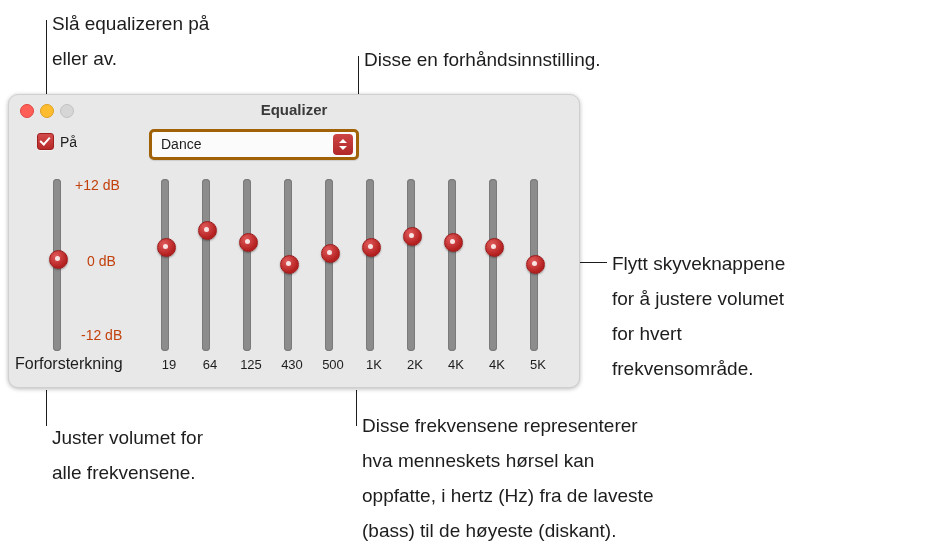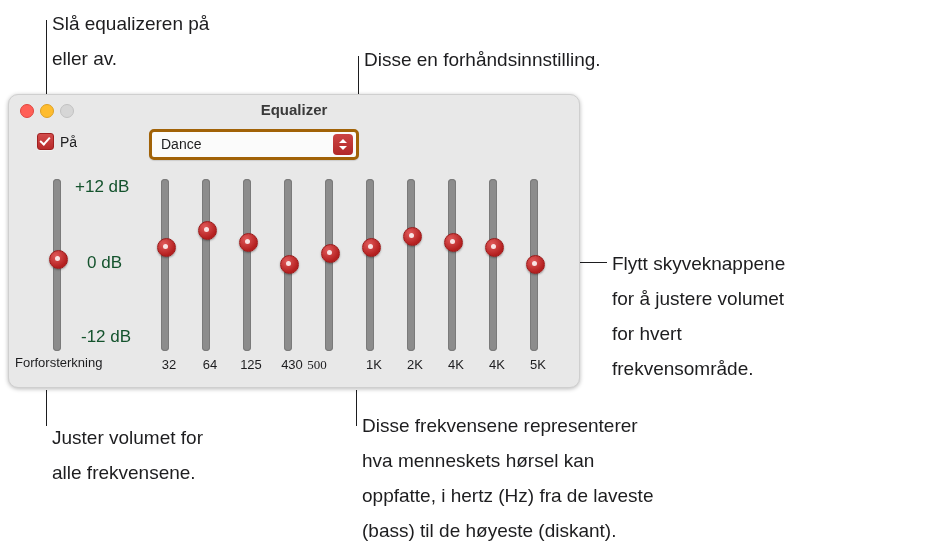--- a/index.html
+++ b/index.html
@@ -166,22 +166,22 @@
     position: absolute;
     left: 0;
     top: 70px;
     width: 100%;
     height: 222px;
   }
 
   
   .db-label {
     position: absolute;
-    font-size: 17px;
-    color: #14532d;
+    font-size: 14px;
+    color: #c2410c;
     text-align: left;
   }
   #db-plus12 { left: 66px; top: 12px; }
   #db-zero   { left: 78px; top: 88px; }
   #db-minus12{ left: 72px; top: 162px; }
 
   .slider {
     position: absolute;
     width: 8px;
     top: 14px;
@@ -217,21 +217,21 @@
     color: #1d1d1f;
     text-align: center;
     width: 40px;
     margin-left: -16px;
   }
 
   #preamp-label {
     position: absolute;
     left: 6px;
     top: 190px;
-    font-size: 13px;
+    font-size: 16px;
     color: #1d1d1f;
   }
 </style>
 </head>
 <body>
 
 <div class="callout" id="callout-toggle">Slå equalizeren på
 eller av.</div>
 <div class="callout" id="callout-preset">Disse en forhåndsinnstilling.</div>
 <div class="callout" id="callout-sliders">Flytt skyveknappene
@@ -282,37 +282,37 @@
 
     <div class="slider" id="preamp-slider" style="left:44px;">
       <div class="knob" id="preamp-knob" style="top: 70.5px;"></div>
     </div>
     <div id="preamp-label">Forforsterkning</div>
 
     <div id="band-sliders">
         <div class="slider" style="left: 152px;">
           <div class="knob" style="top: 59.1667px;"></div>
         </div>
-        <div class="band-label" style="left: 156px;">32</div>
+        <div class="band-label" style="left: 156px;">19</div>
         <div class="slider" style="left: 193px;">
           <div class="knob" style="top: 42.1667px;"></div>
         </div>
         <div class="band-label" style="left: 197px;">64</div>
         <div class="slider" style="left: 234px;">
           <div class="knob" style="top: 53.5px;"></div>
         </div>
         <div class="band-label" style="left: 238px;">125</div>
         <div class="slider" style="left: 275px;">
           <div class="knob" style="top: 76.1667px;"></div>
         </div>
         <div class="band-label" style="left: 279px;">430</div>
         <div class="slider" style="left: 316px;">
           <div class="knob" style="top: 64.8333px;"></div>
         </div>
-        <div class="band-label" style="left: 304px; font-family: Liberation Serif, serif;">500</div>
+        <div class="band-label" style="left: 320px;">500</div>
         <div class="slider" style="left: 357px;">
           <div class="knob" style="top: 59.1667px;"></div>
         </div>
         <div class="band-label" style="left: 361px;">1K</div>
         <div class="slider" style="left: 398px;">
           <div class="knob" style="top: 47.8333px;"></div>
         </div>
         <div class="band-label" style="left: 402px;">2K</div>
         <div class="slider" style="left: 439px;">
           <div class="knob" style="top: 53.5px;"></div>

